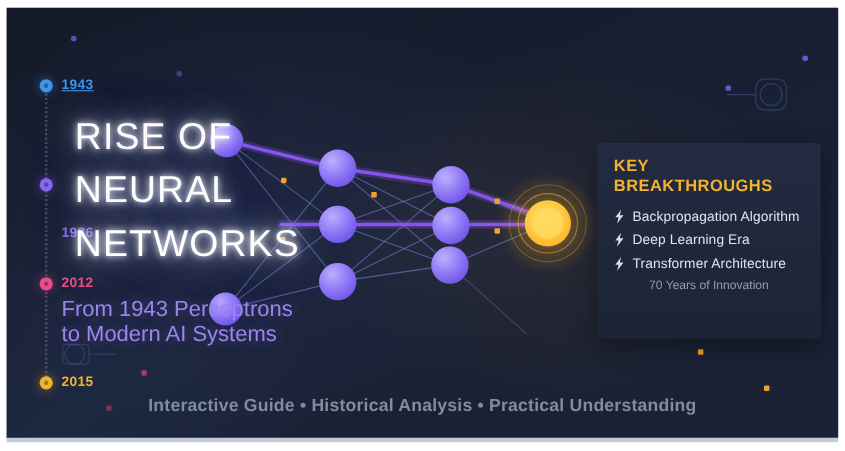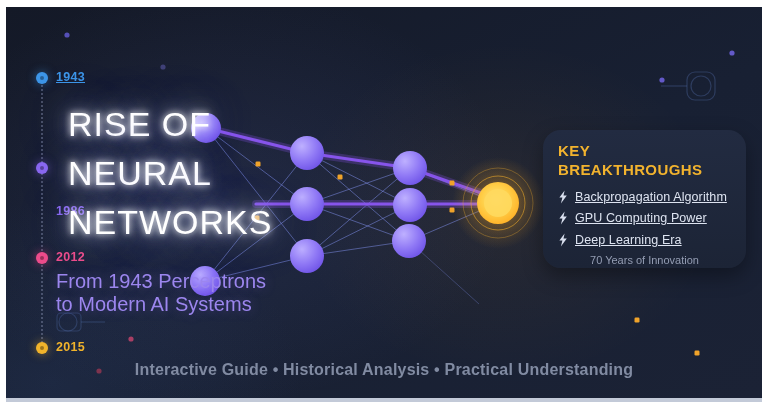--- a/index.html
+++ b/index.html
@@ -47,32 +47,32 @@
     font-size:20px;line-height:23px;font-weight:normal;color:#9c86ee;
     text-shadow:0 0 12px rgba(140,110,255,0.35);white-space:pre-line;
   }
   .footer{
     position:absolute;left:0;top:354px;width:756px;text-align:center;z-index:5;
     font-size:16px;font-weight:bold;letter-spacing:0.2px;color:#818ba2;
   }
 
   
   .panel{
-    position:absolute;left:537px;top:123px;width:203px;height:138px;box-sizing:border-box;
+    position:absolute;left:537px;top:123px;width:203px;height:178px;box-sizing:border-box;
     background:linear-gradient(180deg,#222b41 0%,#1c2436 100%);
-    border-radius:18px;box-shadow:0 8px 20px rgba(0,0,0,0.35);
+    border-radius:4px;box-shadow:0 8px 20px rgba(0,0,0,0.35);
     padding:11px 15px 0 15px;z-index:6;
   }
   .panel-title{
     font-size:15px;font-weight:800;letter-spacing:0.4px;color:#f2b32e;line-height:19px;
     margin-bottom:7px;
   }
   .kb-item{display:flex;align-items:center;gap:7px;height:21.5px;}
   .kb-bolt{display:flex;align-items:center;}
-  .kb-text{font-size:12.5px;color:#dde3f0;letter-spacing:0.1px;text-decoration:underline;}
+  .kb-text{font-size:12.5px;color:#dde3f0;letter-spacing:0.1px;}
   .panel-note{
     margin-top:3px;text-align:center;font-size:11px;color:#949db3;
   }
 </style>
 </head>
 <body>
 
 <div class="slide">
 
   <svg class="net-svg" viewBox="0 0 756 391">
@@ -203,34 +203,34 @@
     <div id="kb-list">
   <div class="kb-item">
     <span class="kb-bolt">
       <svg width="10" height="14" viewBox="0 0 10 14">
         <path d="M6.6 0.6 L1.4 7.6 H4.4 L2.9 13.4 L8.8 5.6 H5.5 Z" fill="#d9dfee"></path>
       </svg>
     </span>
     <span class="kb-text">Backpropagation Algorithm</span>
   </div>
 
-  <div class="kb-item">
-    <span class="kb-bolt">
-      <svg width="10" height="14" viewBox="0 0 10 14">
-        <path d="M6.6 0.6 L1.4 7.6 H4.4 L2.9 13.4 L8.8 5.6 H5.5 Z" fill="#d9dfee"></path>
-      </svg>
-    </span>
-    <span class="kb-text">GPU Computing Power</span>
-  </div>
 
   <div class="kb-item">
     <span class="kb-bolt">
       <svg width="10" height="14" viewBox="0 0 10 14">
         <path d="M6.6 0.6 L1.4 7.6 H4.4 L2.9 13.4 L8.8 5.6 H5.5 Z" fill="#d9dfee"></path>
       </svg>
     </span>
     <span class="kb-text">Deep Learning Era</span>
   </div>
 
+  <div class="kb-item">
+    <span class="kb-bolt">
+      <svg width="10" height="14" viewBox="0 0 10 14">
+        <path d="M6.6 0.6 L1.4 7.6 H4.4 L2.9 13.4 L8.8 5.6 H5.5 Z" fill="#d9dfee"></path>
+      </svg>
+    </span>
+    <span class="kb-text">Transformer Architecture</span>
+  </div>
 </div>
     <div class="panel-note">70 Years of Innovation</div>
   </div>
 </div>
 
 </body></html>

